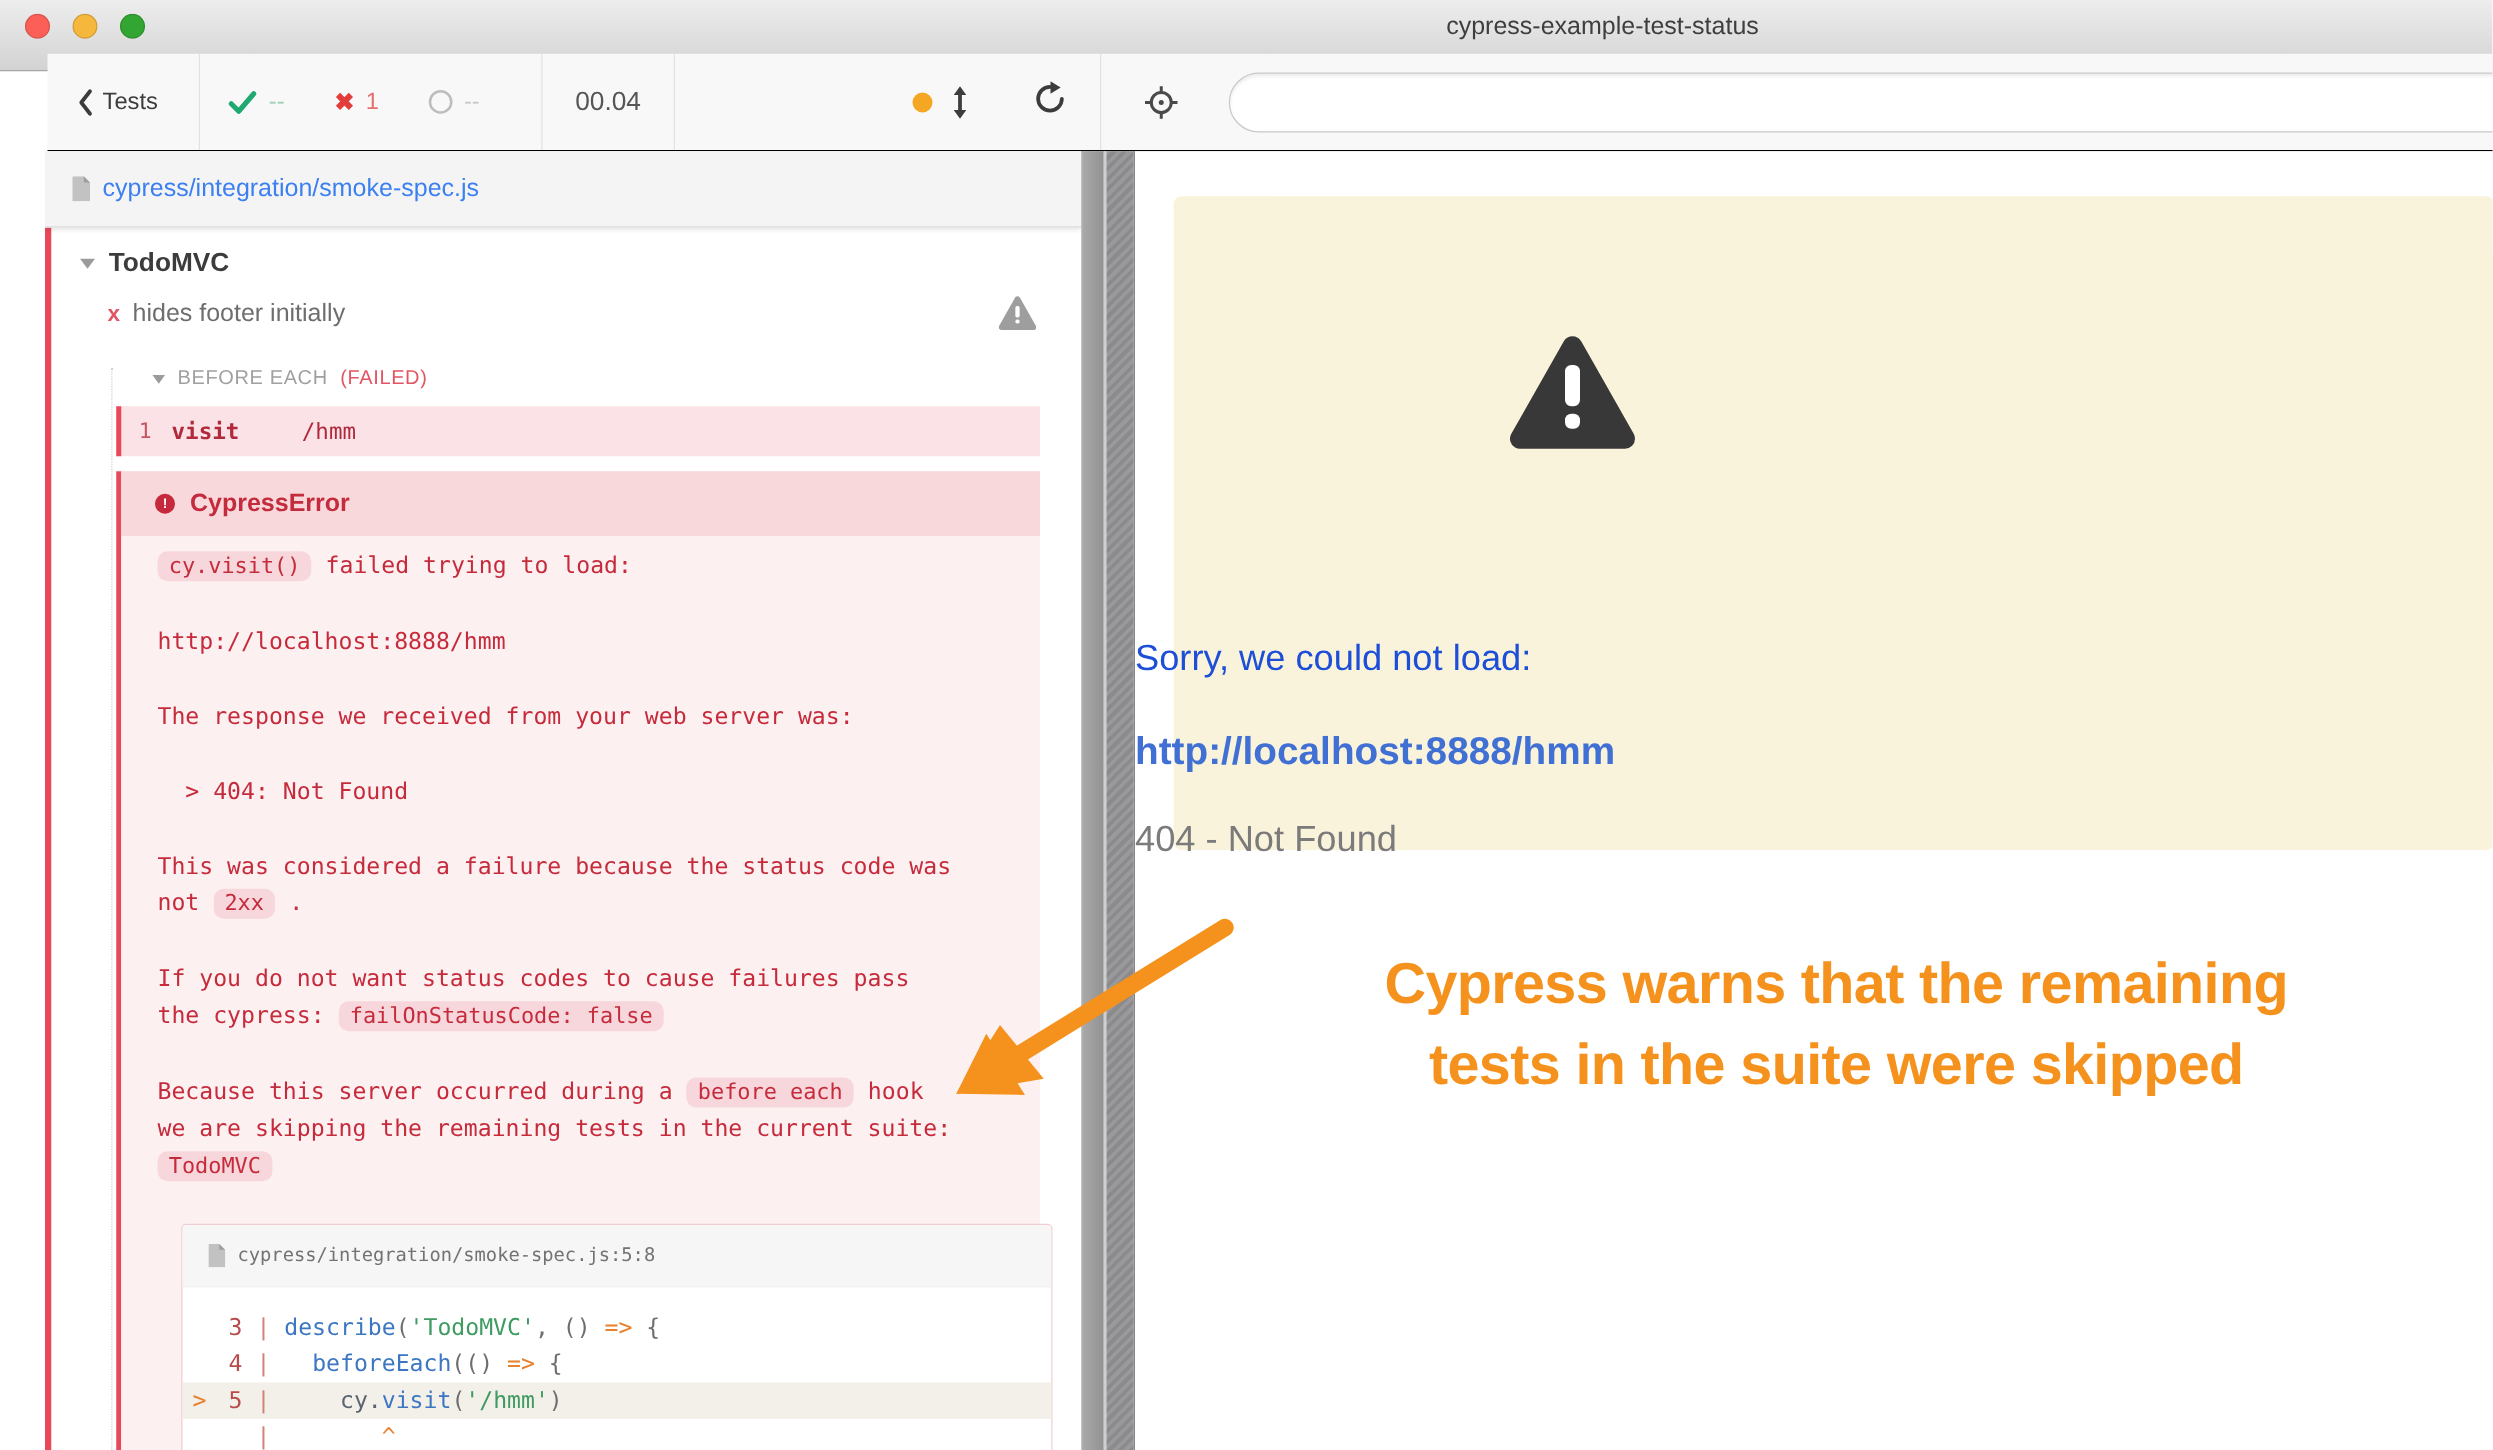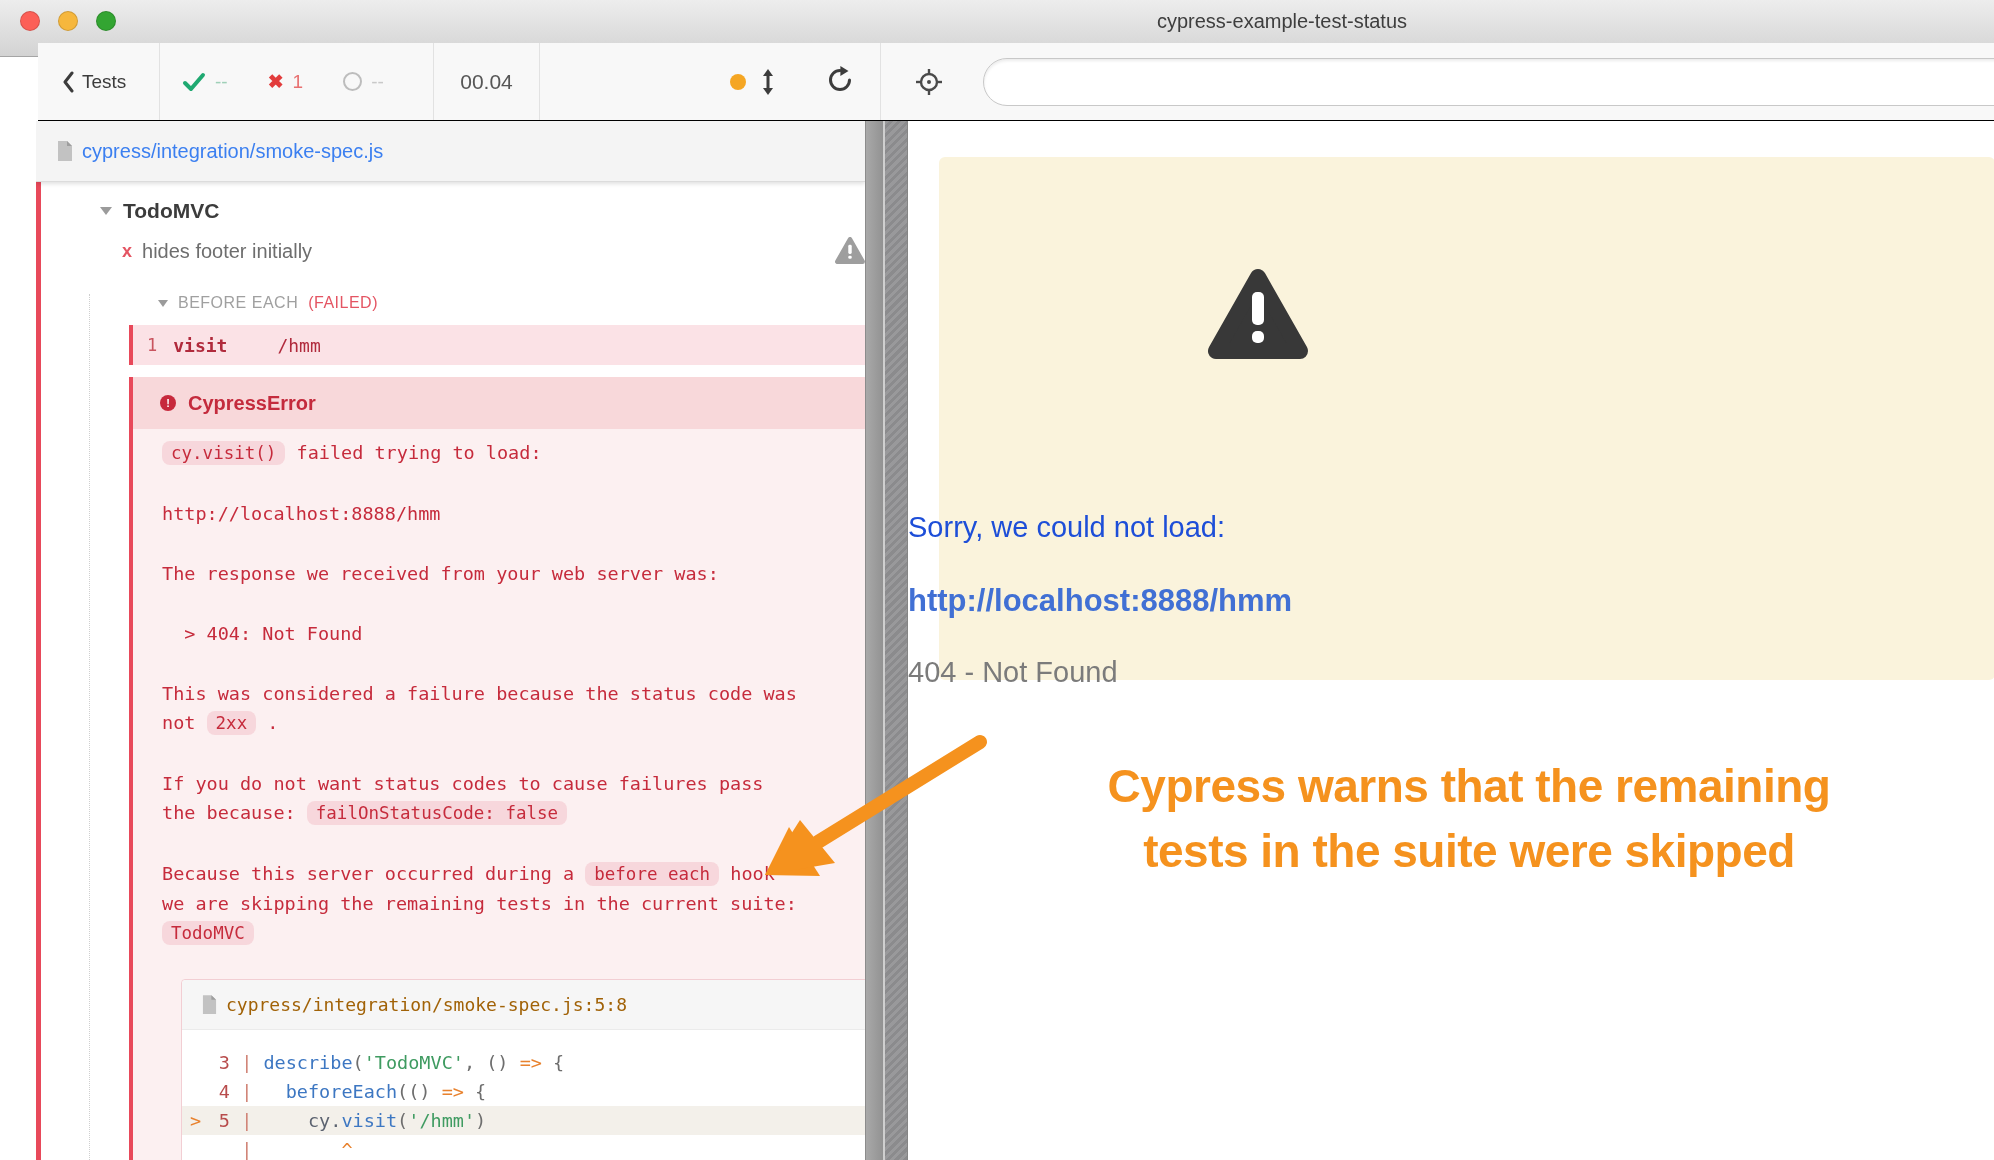--- a/index.html
+++ b/index.html
@@ -43,21 +43,21 @@
   .scrollbar { width:18px; background:linear-gradient(90deg,#a9a9a9,#929292); border-left:1px solid #8c8c8c; }
   .resizer { width:25px; border-left:2px solid #cfcfcf; border-right:1px solid #858585;
     background:repeating-linear-gradient(135deg,#99999b 0 3px,#8b8b8d 3px 6px); cursor:col-resize; }
   .right-panel { flex:1; background:#fff; position:relative; }
 
   
   .spec-header { height:61px; background:#f4f4f4; border-bottom:1px solid #dcdcdc;
     box-shadow:0 2px 4px rgba(0,0,0,.12); display:flex; align-items:center; padding-left:21px; gap:9px;
     position:relative; z-index:2; }
   .spec-link { font-size:20px; color:#3b7ff0; cursor:pointer; }
-  .suite-wrap { position:absolute; left:0; top:61px; right:0; bottom:0; border-left:5px solid #e8495a; background:#fff;padding-left:36px; }
+  .suite-wrap { position:absolute; left:0; top:61px; right:0; bottom:0; border-left:5px solid #e8495a; background:#fff; }
   .guide-line { position:absolute; left:48px; top:112px; bottom:0; width:0; border-left:1px dotted #cfcfcf; }
 
   .suite-row { margin-top:14px; height:30px; display:flex; align-items:center; padding-left:23px; gap:11px; cursor:pointer; }
   .caret-down { width:0; height:0; border-left:6px solid transparent; border-right:6px solid transparent;
     border-top:8px solid #9b9b9b; }
   .caret-down.small { border-left-width:5px; border-right-width:5px; border-top-width:7px; }
   .suite-name { font-size:21px; font-weight:bold; color:#3c3c3c; }
 
   .test-row { margin-top:10px; height:30px; display:flex; align-items:center; padding-left:45px; gap:10px;
     position:relative; cursor:pointer; }
@@ -82,21 +82,21 @@
     font-weight:bold; text-align:center; line-height:16px; }
   .error-name { font-size:20px; font-weight:bold; color:#c42b3d; }
   .error-body { background:#fcf0f1; padding:9px 18px 0 29px; font-family:"DejaVu Sans Mono", monospace;
     font-size:18.5px; line-height:29px; color:#c62b3c; }
   .error-body p { margin-bottom:31px; white-space:pre-wrap; }
   .chip { background:#f7d7dc; border-radius:8px; padding:2px 9px; font-size:17.5px; }
 
   .code-frame { margin:26px 0 0 19px; width:697px; background:#fff; border:1px solid #f2ced3; border-radius:4px; }
   .cf-header { height:50px; background:#f6f6f6; border-bottom:1px solid #ebebeb; display:flex;
     align-items:center; padding-left:20px; gap:9px; border-radius:4px 4px 0 0; }
-  .cf-link { font-size:18px; color:#a16207; cursor:pointer; }
+  .cf-link { font-size:15px; color:#737373; cursor:pointer; }
   .cf-body { padding:18px 0 10px 0; font-family:"DejaVu Sans Mono", monospace; font-size:18.5px; line-height:29px; }
   .code-line { display:flex; white-space:pre; }
   .code-line.hl { background:#f3f0ea; }
   .cl-mark { width:26px; padding-left:8px; color:#e8822e; }
   .cl-num { width:22px; text-align:right; color:#b84c4c; }
   .cl-pipe { color:#d08275; }
   .tok-fn { color:#3d77c2; } .tok-p { color:#6e6e6e; } .tok-str { color:#3f9b61; }
   .tok-op { color:#e8822e; } .tok-obj { color:#5c6370; } .tok-caret { color:#e8822e; }
 
   
@@ -216,21 +216,21 @@
         <div class="error-header">
           <span class="err-icon">!</span>
           <span class="error-name">CypressError</span>
         </div>
         <div class="error-body">
           <p><span class="chip">cy.visit()</span><span> failed trying to load:</span></p>
           <p>http://localhost:8888/hmm</p>
           <p>The response we received from your web server was:</p>
           <p>  &gt; 404: Not Found</p>
           <p><span>This was considered a failure because the status code was</span><br><span>not </span><span class="chip">2xx</span><span> .</span></p>
-          <p><span>If you do not want status codes to cause failures pass</span><br><span>the because: </span><span class="chip">failOnStatusCode: false</span></p>
+          <p><span>If you do not want status codes to cause failures pass</span><br><span>the cypress: </span><span class="chip">failOnStatusCode: false</span></p>
           <p><span>Because this server occurred during a </span><span class="chip">before each</span><span> hook</span><br><span>we are skipping the remaining tests in the current suite:</span><br><span class="chip">TodoMVC</span></p>
 
           <div class="code-frame">
             <div class="cf-header">
               <svg width="15" height="19" viewBox="0 0 16 20">
                 <path d="M1 0 H10 L15 5 V20 H1 Z" fill="#c2c2c2"></path>
                 <path d="M10 0 L15 5 H10 Z" fill="#9e9e9e"></path>
               </svg>
               <span class="cf-link">cypress/integration/smoke-spec.js:5:8</span>
             </div>

